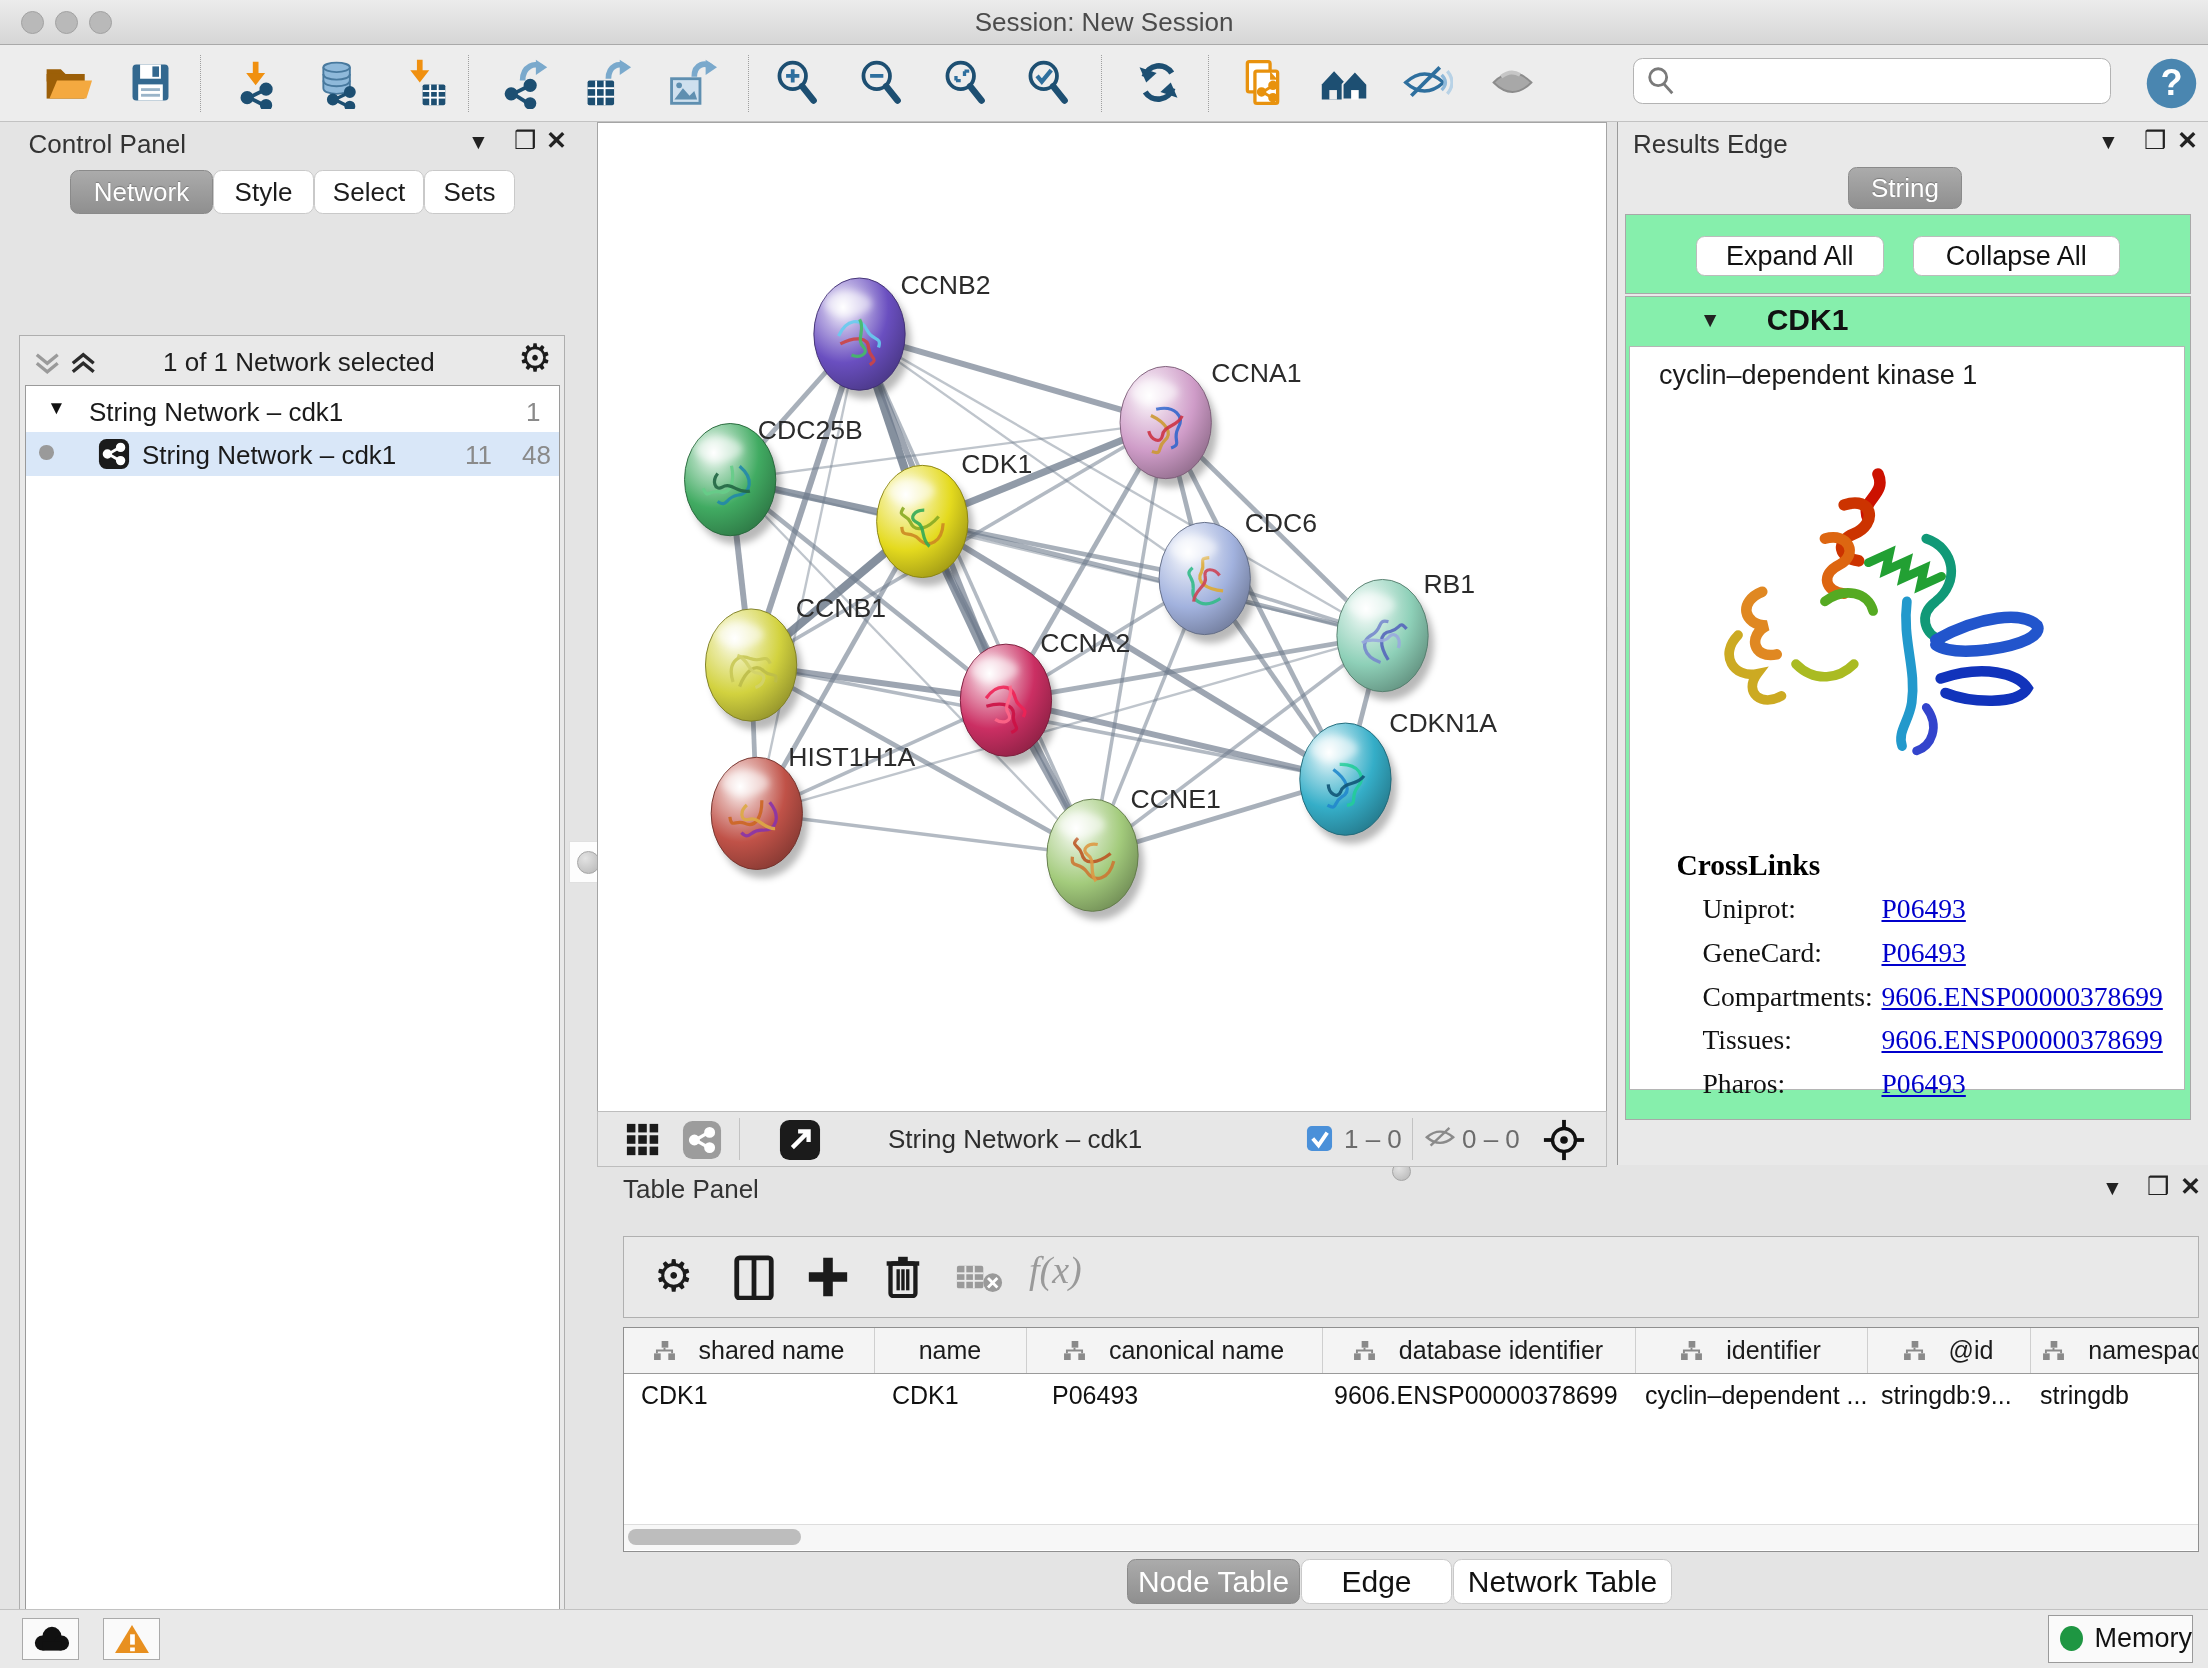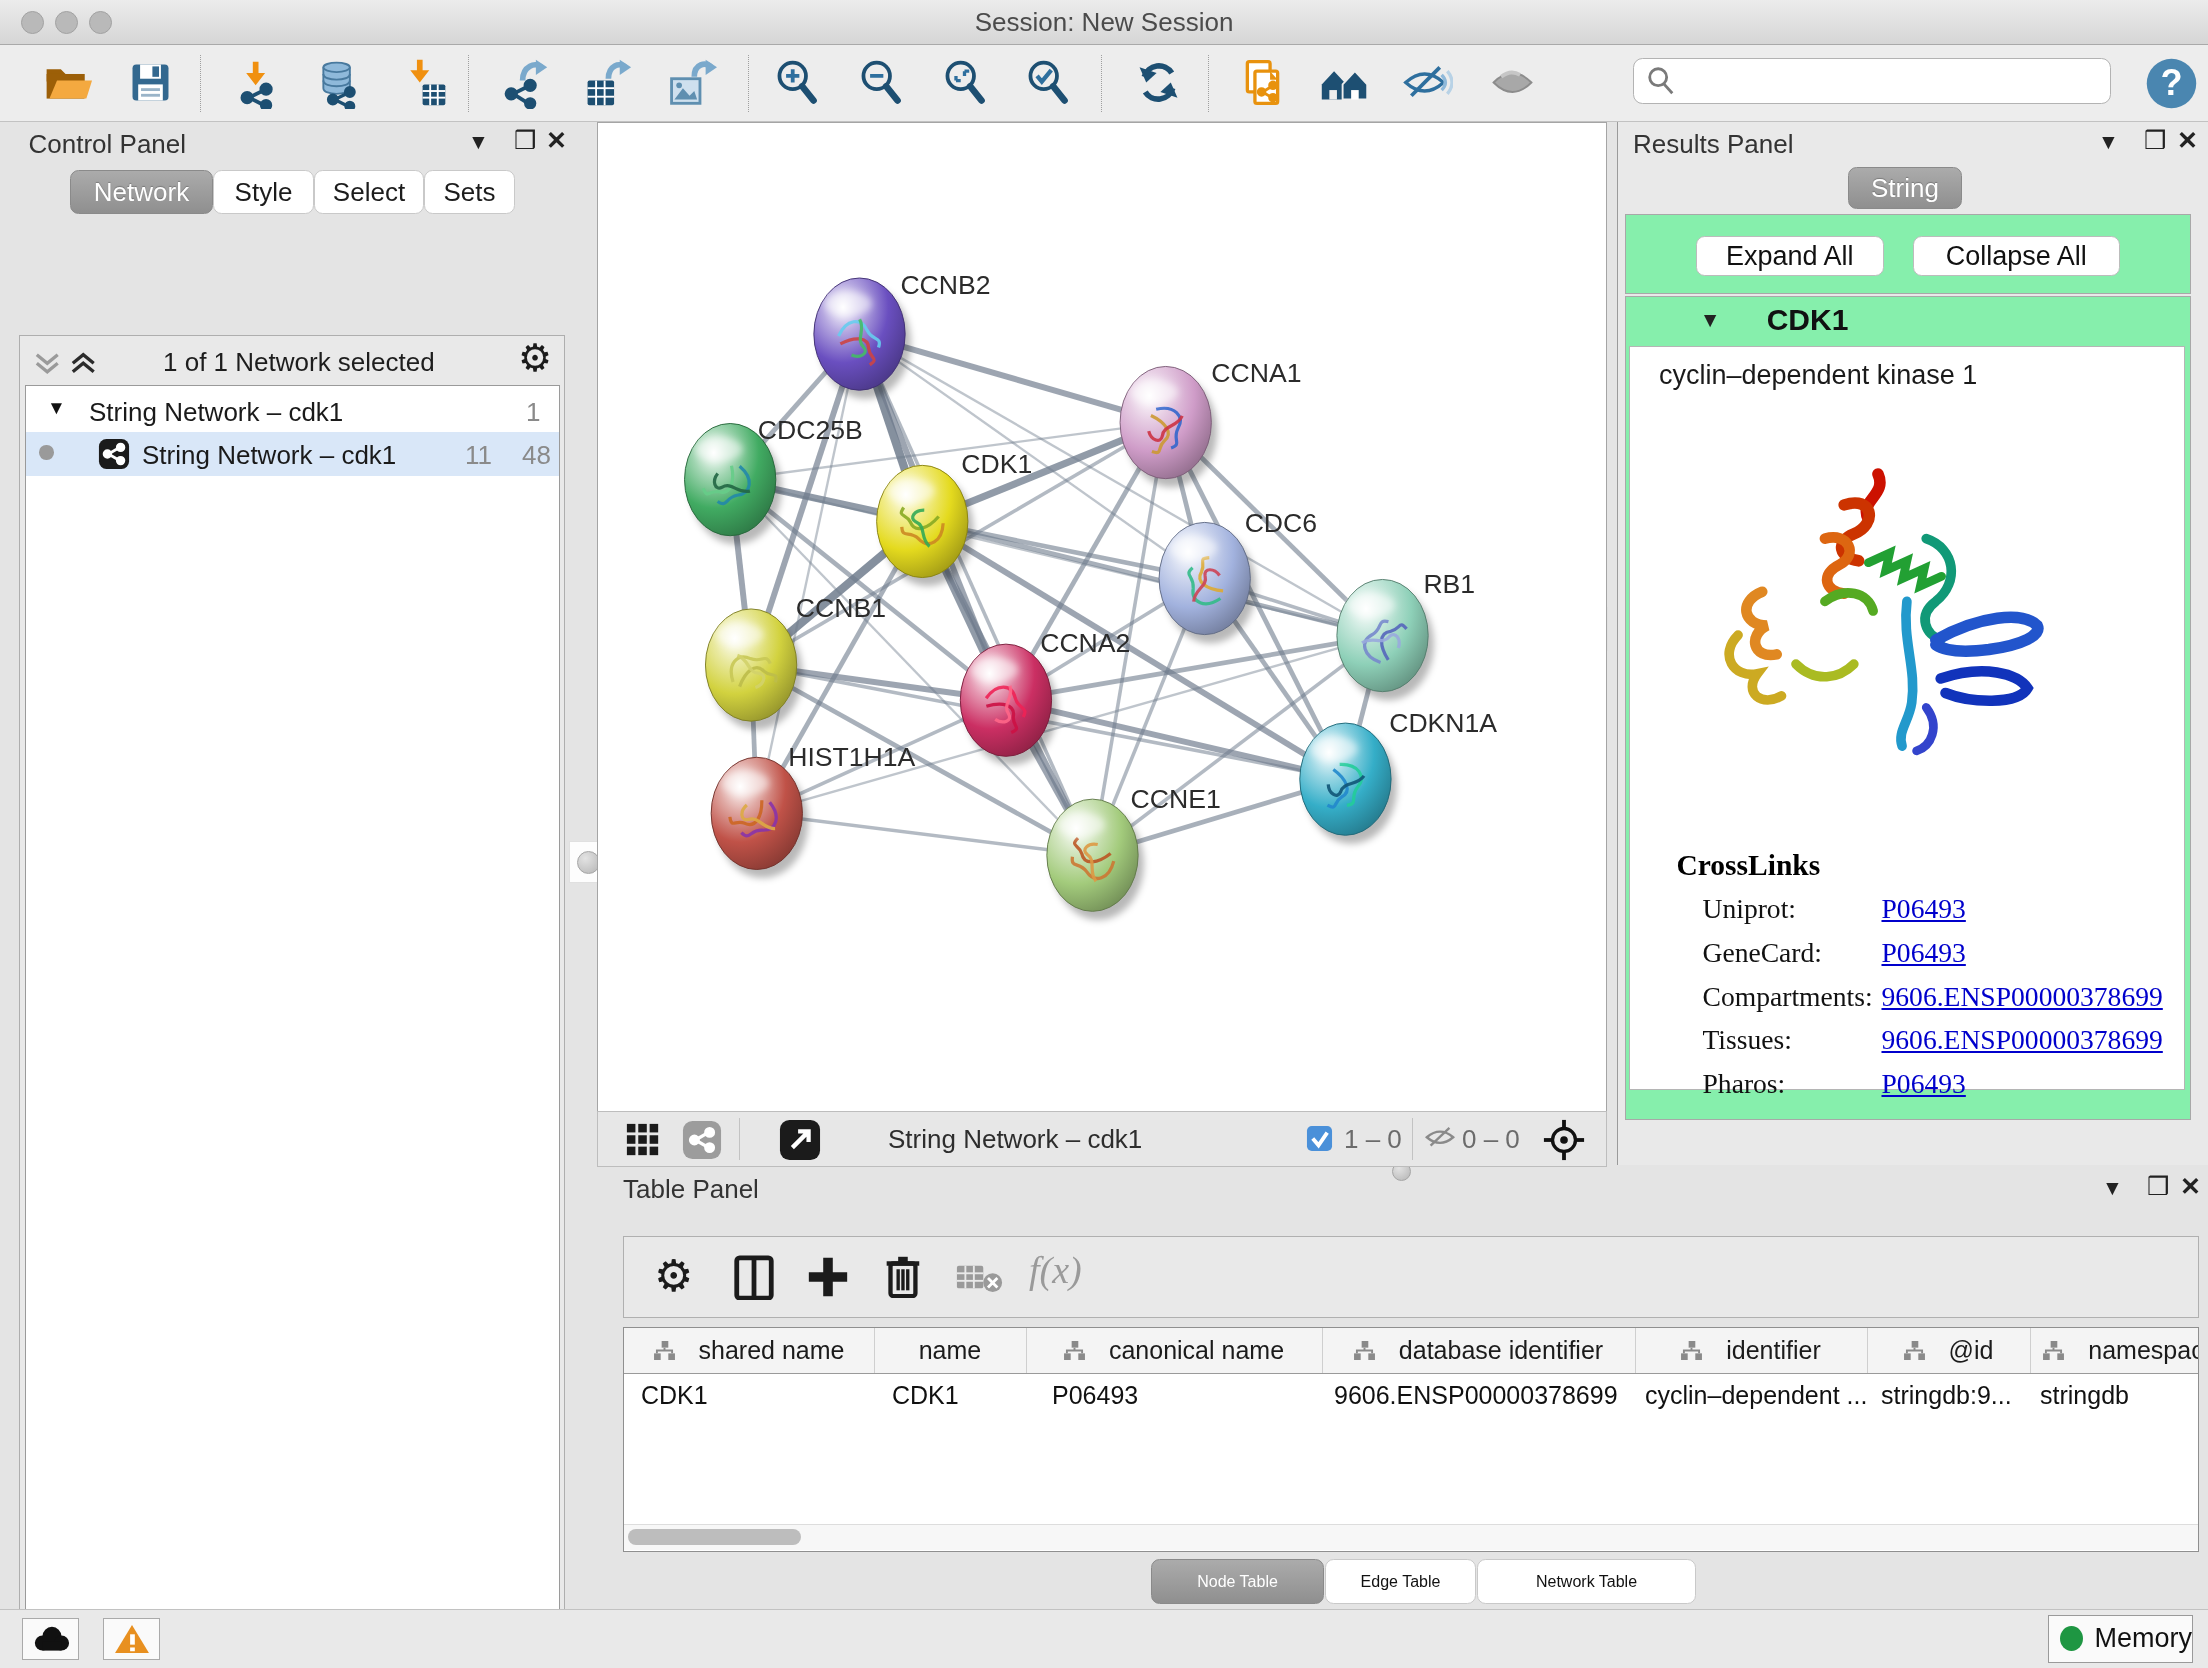--- a/index.html
+++ b/index.html
@@ -49,21 +49,21 @@
   .xl-label{font-size:27.6px;color:#111;}
   .xl-link{font-size:27.6px;text-decoration:underline;}
   
   #tp-toolbar{left:623px;top:1236px;width:1574px;height:80px;background:#e9e9e9;border:1px solid #b0b0b0;}
   #tp-table{left:623px;top:1327px;width:1574px;height:223px;background:#fff;border:1px solid #8f8f8f;overflow:hidden;}
   #tp-header{position:absolute;left:0;top:0;width:100%;height:45px;background:#f4f4f4;border-bottom:1.9px solid #9a9a9a;}
   .th{position:absolute;top:0;height:45px;border-right:1px solid #cfcfcf;display:flex;align-items:center;justify-content:center;gap:24px;overflow:hidden;}
   .th span{font-size:25px;color:#1b1b1b;white-space:nowrap;}
   .td{position:absolute;top:53px;font-size:25px;color:#111;white-space:nowrap;}
   .btab{position:absolute;top:1559px;height:43px;border:1px solid #c9c9c9;background:#fff;color:#111;
-      text-align:center;font-size:16px;border-radius:8.6px;line-height:43px;margin-left:24px;}
+      text-align:center;font-size:30px;border-radius:8.6px;line-height:43px;}
   .btab.active{background:linear-gradient(#ababab,#8f8f8f);color:#fff;border-color:#8a8a8a;}
   
   #statusbar{left:0;top:1609px;width:2208px;height:59px;background:#e9e9e9;border-top:1px solid #c2c2c2;}
   .sbtn{position:absolute;top:7.6px;width:55px;height:40px;background:#fafafa;border:1.9px solid #aaa;
      display:flex;align-items:center;justify-content:center;}
   .grip{position:absolute;border-radius:50%;background:radial-gradient(circle at 35% 30%,#e3e3e3,#b5b5b5);
      border:1px solid #a5a5a5;}
   .gripsq{position:absolute;background:#fdfdfd;border:1px solid #e0e0e0;display:flex;align-items:center;justify-content:center;}
 </style>
 </head>
@@ -578,21 +578,21 @@
           <line x1="23" y1="2" x2="23" y2="10"></line>
           <line x1="23" y1="36" x2="23" y2="44"></line>
       <line x1="2" y1="23" x2="10" y2="23"></line>
           <line x1="36" y1="23" x2="44" y2="23"></line>
         </g>
       <circle cx="23" cy="23" r="4" fill="#111"></circle>
       </svg></span>
 </div>
 
 <div id="results" class="abs">
-  <span class="panel-title abs" style="left:15px;top:6.7px">Results Panel</span>
+  <span class="panel-title abs" style="left:15px;top:6.7px">Results Edge</span>
   <span class="winbtn abs" style="left:480px;top:5.7px;font-size:21px">▼</span>
   <span class="winbtn abs" style="left:526px;top:3.8px">❒</span>
   <span class="winbtn abs" style="left:559px;top:3.8px;font-weight:bold">✕</span>
 
   <div class="tab active" style="left:230px;top:45px;width:112px;height:40px;line-height:40px"><span>String</span></div>
 
   <div class="rp-box" style="top:92px;height:78px">
     <div class="rp-btn" style="left:70px;top:21px;width:186px;height:38px;line-height:38px"><span>Expand All</span></div>
     <div class="rp-btn" style="left:287px;top:21px;width:205px;height:38px;line-height:38px"><span>Collapse All</span></div>
   </div>

